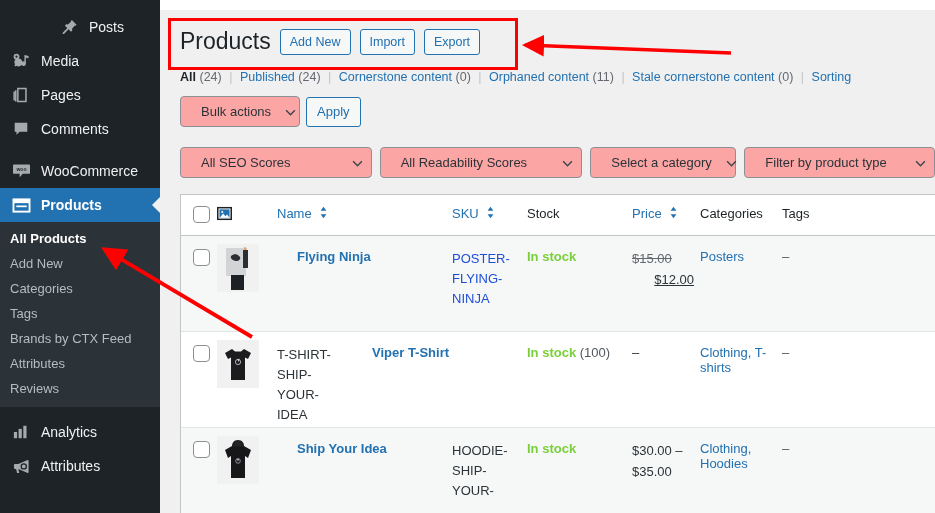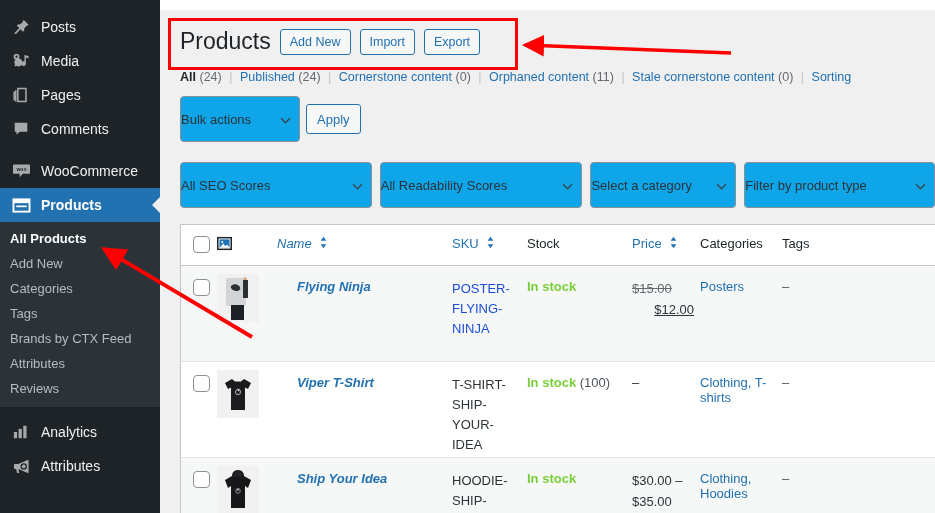--- a/index.html
+++ b/index.html
@@ -87,23 +87,23 @@
     white-space: nowrap;
   }
   .subsubsub a { color: #2271b1; text-decoration: none; }
   .subsubsub .cur { color: #1d2327; font-weight: 700; }
   .subsubsub .cnt { color: #646970; }
   .subsubsub .sep { color: #c3c4c7; margin: 0 4px; }
 
   .tablenav { margin-top: 12px; display: flex; align-items: center; gap: 6px; }
   .select-box {
     display: inline-flex; align-items: center; justify-content: space-between;
-    height: 46px; padding: 0 8px 0 0;
+    height: 31px; padding: 0 8px 0 20px;
     border: 1px solid #8c8f94; border-radius: 4px;
-    background: #0ea5e9; color: #2c3338; font-size: 13px;
+    background: #fca5a5; color: #2c3338; font-size: 13px;
     white-space: nowrap;
   }
   .select-box .chev { margin-left: 14px; flex: 0 0 auto; }
   .apply-btn {
     display: inline-flex; align-items: center; justify-content: center;
     height: 30px; padding: 0 10px;
     border: 1px solid #2271b1; border-radius: 3px;
     background: #f6f7f7; color: #2271b1; font-size: 13px;
   }
   .filters-row { margin-top: 20px; display: flex; align-items: center; gap: 8px; }
@@ -118,21 +118,21 @@
     font-size: 13px;
   }
   .wp-row { display: flex; border-bottom: 1px solid #e3e4e6; }
   .wp-row.head { border-bottom: 1px solid #c3c4c7; }
   .wp-row.alt { background: #f6f7f7; }
   .wp-row.head .cell { color: #2271b1; font-weight: 400; padding-top: 11px; padding-bottom: 11px; }
   .wp-row.head .cell.plain { color: #1d2327; }
   .cell { padding: 13px 6px 13px 0; }
   .c-cb    { flex: 0 0 36px;  padding-left: 12px; }
   .c-thumb { flex: 0 0 60px; }
-  .c-name  { flex: 0 0 175px; font-style: italic; }
+  .c-name  { flex: 0 0 175px; }
   .c-sku   { flex: 0 0 75px; }
   .c-stock { flex: 0 0 105px; }
   .c-price { flex: 0 0 68px; }
   .c-cat   { flex: 0 0 82px; }
   .c-tags  { flex: 1 1 auto; }
 
   .cb {
     width: 17px; height: 17px;
     border: 1px solid #8c8f94; border-radius: 4px;
     background: #fff; display: block;
@@ -166,21 +166,21 @@
 </style>
 </head>
 <body>
 
 <div id="root">
 
   <div class="top-strip"></div>
 
   <div class="sidebar">
 
-    <div class="menu-item" style="margin-top:10px;">
+    <div class="menu-item" style="margin-top:10px;margin-left:48px;">
       <span class="micon">
         <svg width="18" height="18" viewBox="0 0 20 20" fill="#a7aaad">
           <path d="M13.2 2.3 11.8 3.7l.5.5-3.6 3.1-1.9-.3L5.4 8.5l2.7 2.7L3 16.3v1.4h1.4l5.1-5.1 2.7 2.7 1.5-1.4-.3-1.9 3.1-3.6.5.5 1.4-1.4-5.2-5.2z"></path>
         </svg>
       </span>
       <span>Posts</span>
     </div>
 
     <div class="menu-item">
       <span class="micon">
@@ -455,24 +455,24 @@
         <div class="cell c-thumb" style="padding-top:8px;">
           <span class="thumb">
             <svg width="42" height="48" viewBox="0 0 42 48">
               <rect width="42" height="48" fill="#f1f1f1"></rect>
               <path d="M15 9 8 13l3 6 3-1.5V40h14V17.5l3 1.5 3-6-7-4-3 2.5h-6z" fill="#1c1c1e"></path>
               <path d="M20 18c.8 1.6 2.2 1.6 3 0l-1.5 4z" fill="#cfd2d5"></path>
               <circle cx="21" cy="22" r="2.6" fill="none" stroke="#cfd2d5" stroke-width="0.8"></circle>
             </svg>
           </span>
         </div>
+        <div class="cell c-sku" style="color:#2c3338; line-height:1.55;">T-SHIRT-SHIP-YOUR-IDEA</div>
         <div class="cell c-name">
           <a class="prod-link" href="#">Viper T-Shirt</a>
         </div>
-        <div class="cell c-sku" style="color:#2c3338; line-height:1.55;">T-SHIRT-SHIP-YOUR-IDEA</div>
         <div class="cell c-stock">
           <span class="instock">In stock</span>
           <span class="qty" style="color:#50575e;font-weight:400;">(100)</span>
         </div>
         <div class="cell c-price price-plain">–</div>
         <div class="cell c-cat">
           <a class="cat-link" href="#">Clothing, T-shirts</a>
         </div>
         <div class="cell c-tags dash">–</div>
       </div>

